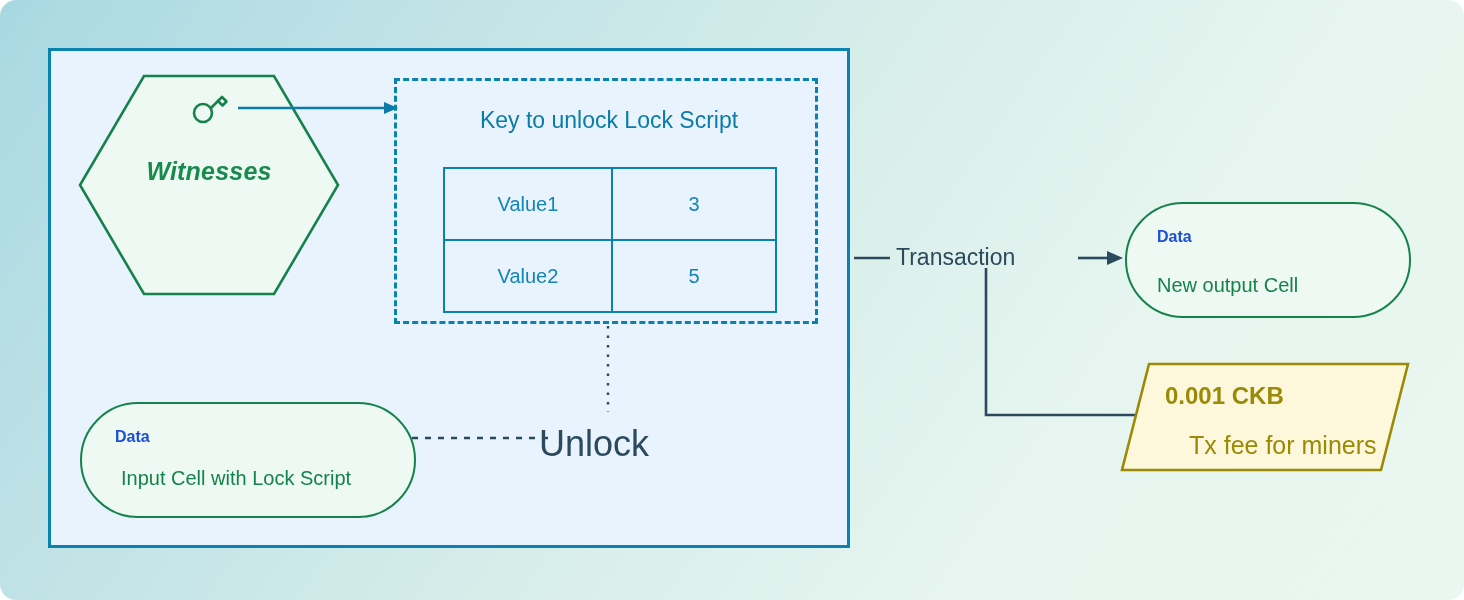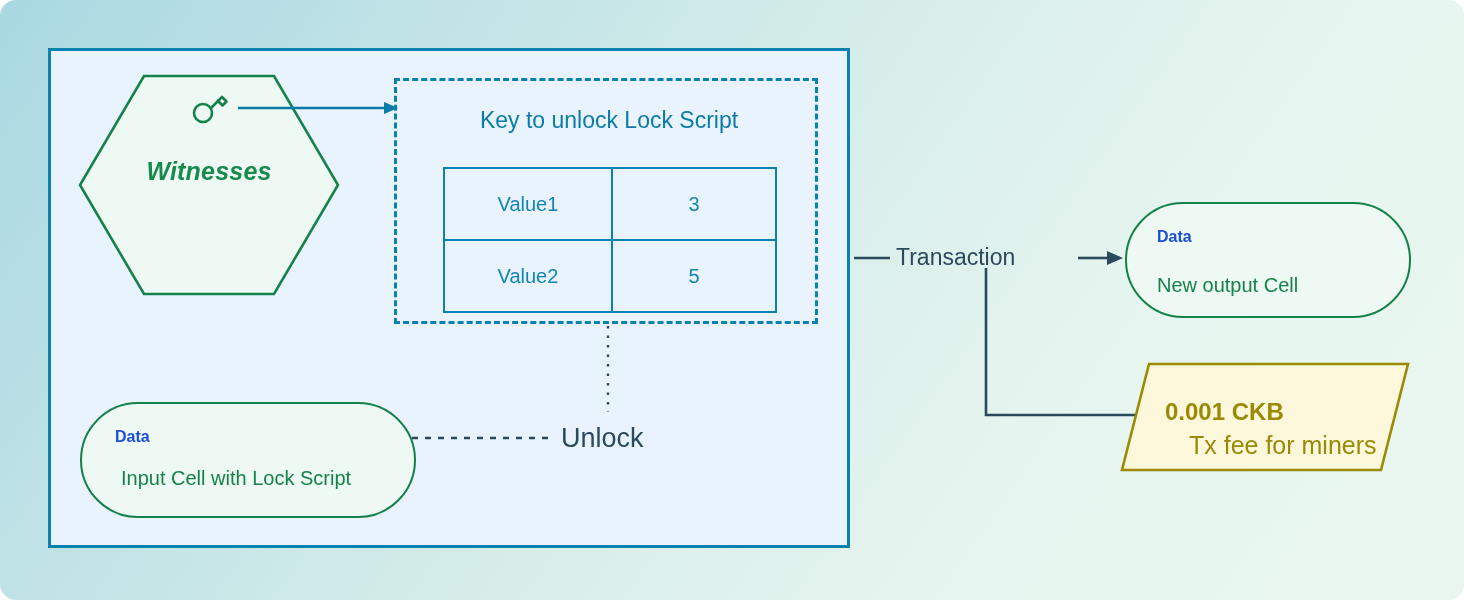--- a/index.html
+++ b/index.html
@@ -143,34 +143,33 @@
     position: absolute;
     left: 896px;
     top: 244px;
     font-size: 23px;
     color: #2b4a5e;
     white-space: nowrap;
     text-align: center;
   }
   #unlock-label {
     position: absolute;
-    left: 561px;
+    left: 539px;
     top: 423px;
-    font-size: 27px;
+    font-size: 36px;
     color: #2b4a5e;
     white-space: nowrap;
   }
   #fee-amount {
     position: absolute;
     left: 1165px;
     top: 382px;
     font-size: 24px;
     font-weight: bold;
     color: #9a8a05;
-    margin-top: 16px;
   }
   #fee-desc {
     position: absolute;
     left: 1165px;
     top: 431px;
     font-size: 25px;
     color: #9a8a05;
     margin-left: 24px;
   }
 </style>

